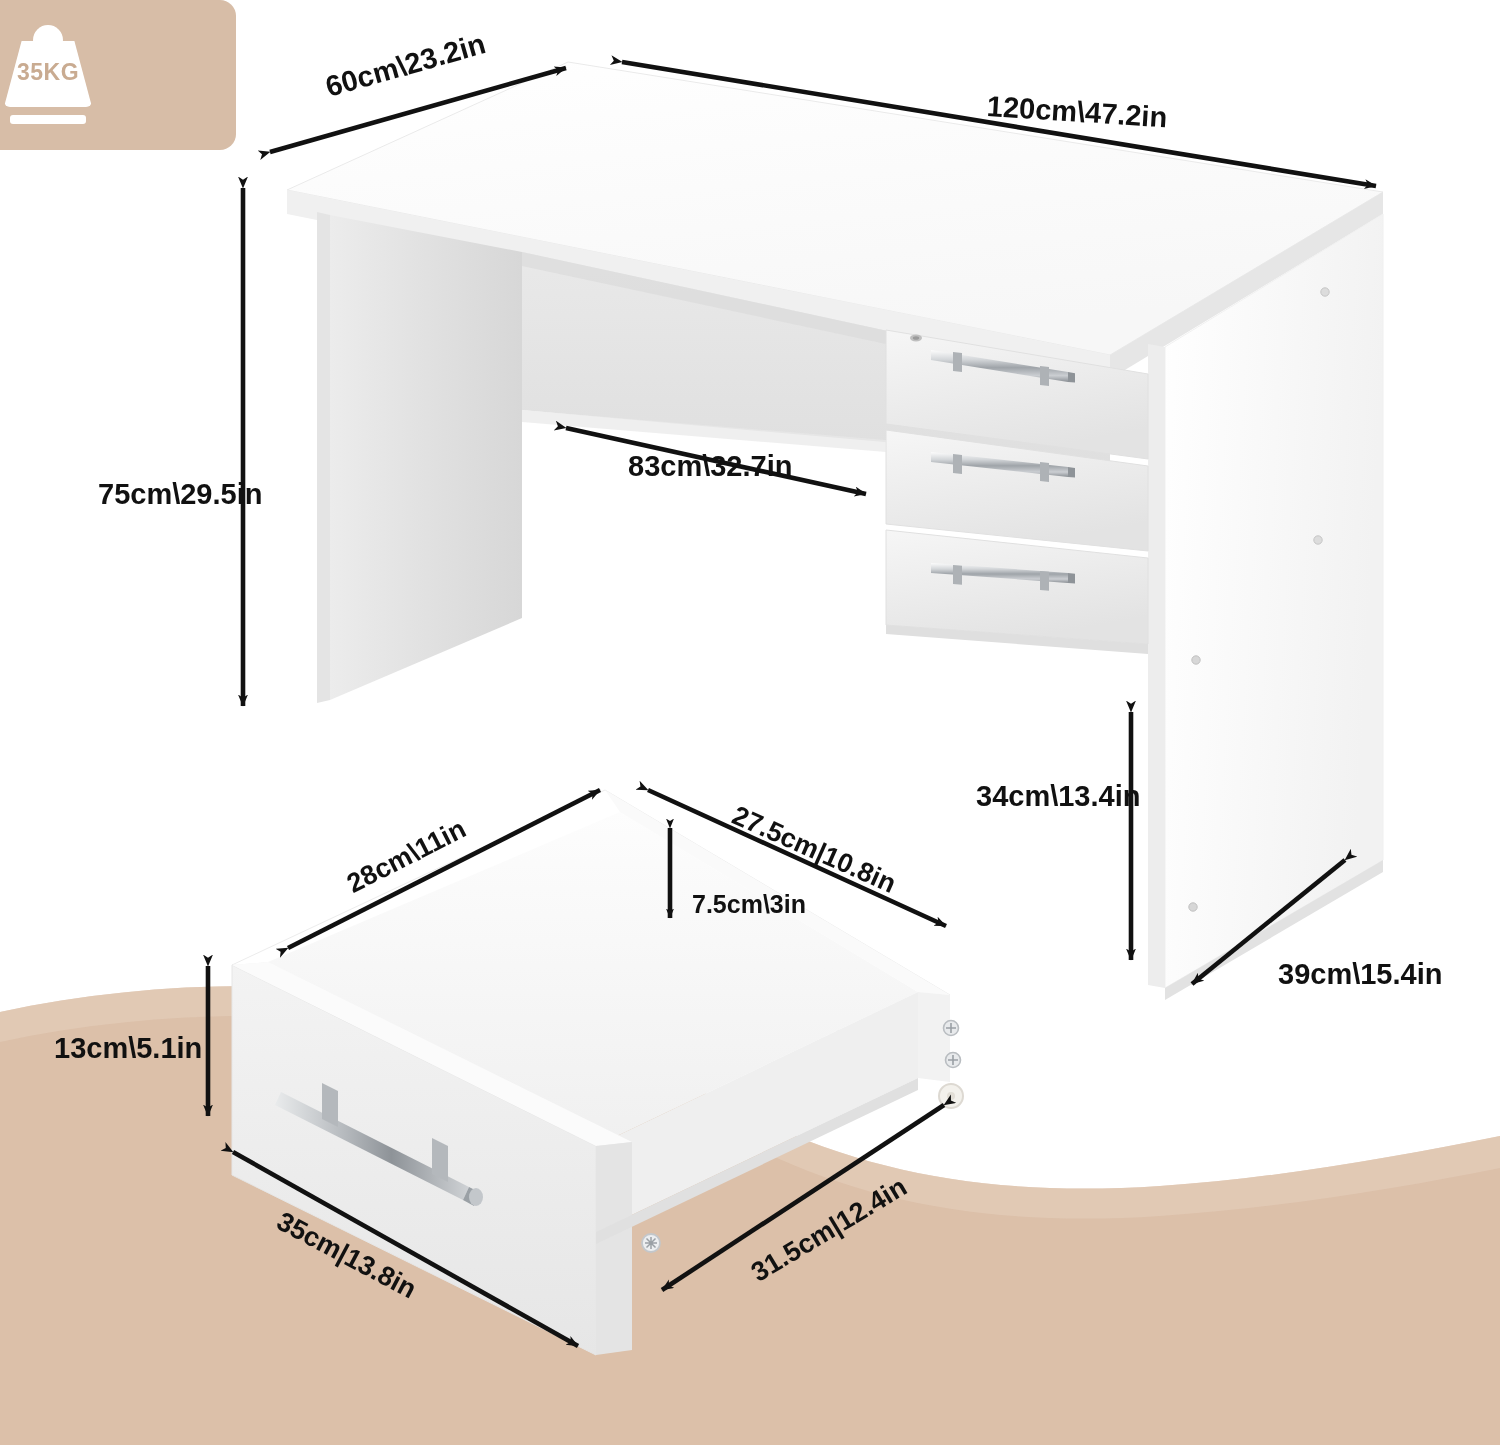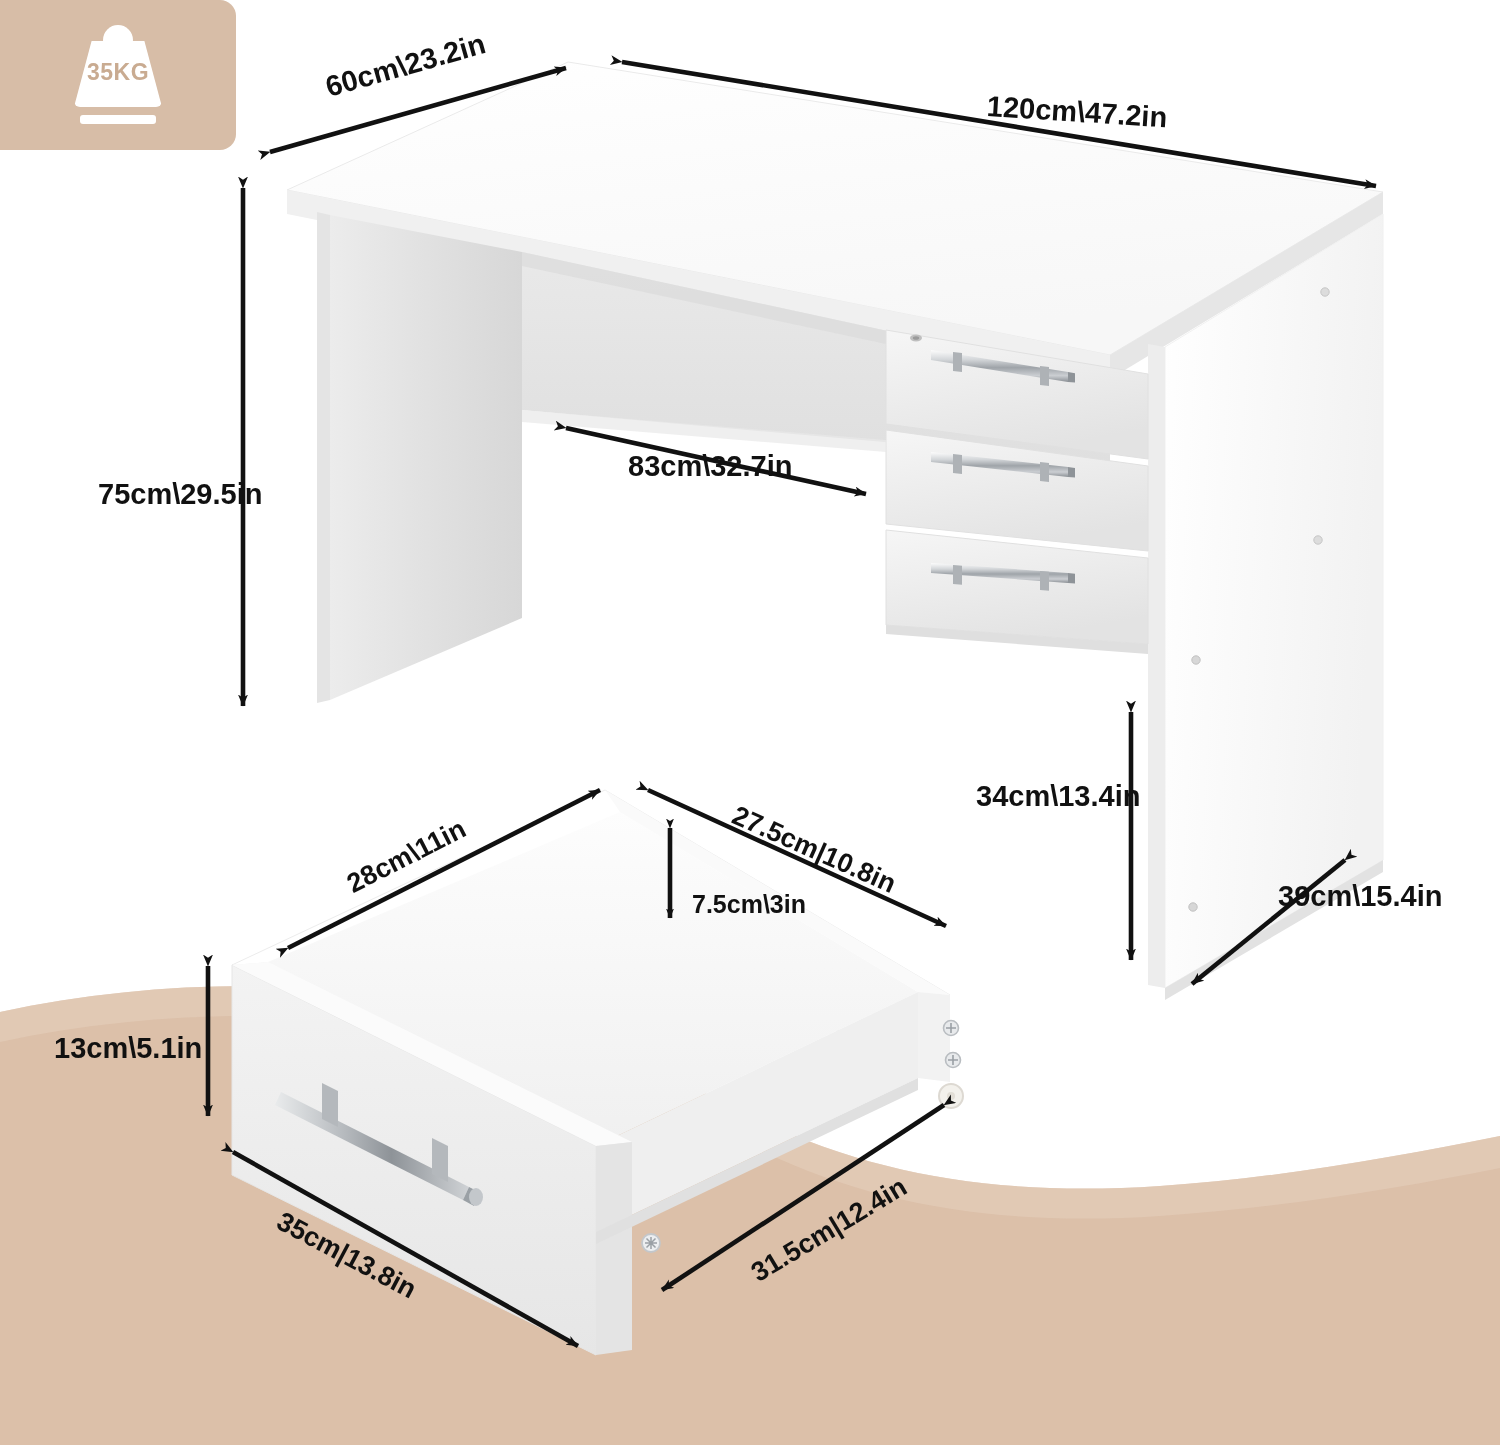--- a/index.html
+++ b/index.html
@@ -8,21 +8,21 @@
     width:1500px;height:1445px;position:relative;overflow:hidden;
     -webkit-font-smoothing:antialiased;
   }
   #stage{position:absolute;left:0;top:0;width:1500px;height:1445px;overflow:hidden;background:#fff;}
   #art{position:absolute;left:0;top:0;width:1500px;height:1445px;}
 
   
   .badge{
     position:absolute;left:0;top:0;width:236px;height:150px;
     border-radius:0 16px 16px 0;
-    display:flex;align-items:center;justify-content:center;
+    display:flex;align-items:center;
   }
   .badge-inner{position:relative;width:96px;height:104px;}
   .wt-knob{
     position:absolute;left:50%;top:2px;transform:translateX(-50%);
     width:30px;height:30px;border-radius:50%;background:#fff;
   }
   .wt-body{
     position:absolute;left:4px;top:18px;width:88px;height:66px;background:#fff;
     clip-path:polygon(20% 0%, 80% 0%, 100% 100%, 0% 100%);
     border-radius:6px;
@@ -258,21 +258,21 @@
   <div class="dim big" style="left:322px;top:72px;transform:rotate(-15.8deg);transform-origin:left top;">60cm\23.2in</div>
 
   <div class="dim big" style="left:988px;top:90px;transform:rotate(3.6deg);transform-origin:left top;">120cm\47.2in</div>
 
   <div class="dim big" style="left:98px;top:478px;">75cm\29.5in</div>
 
   <div class="dim big" style="left:628px;top:450px;">83cm\32.7in</div>
 
   <div class="dim big" style="left:948px;top:780px;margin-left:28px;">34cm\13.4in</div>
 
-  <div class="dim big" style="left:1278px;top:880px;">39cm\15.4in</div>
+  <div class="dim big" style="left:1278px;top:958px;">39cm\15.4in</div>
 
   <div class="dim" style="left:342px;top:872px;transform:rotate(-27deg);transform-origin:left top;">28cm\11in</div>
 
   <div class="dim" style="left:740px;top:800px;transform:rotate(24deg);transform-origin:left top;">27.5cm|10.8in</div>
 
   <div class="dim sm" style="left:692px;top:890px;">7.5cm\3in</div>
 
   <div class="dim big" style="left:54px;top:1032px;text-align:right;">13cm\5.1in</div>
 
   <div class="dim" style="left:286px;top:1206px;transform:rotate(28deg);transform-origin:left top;">35cm|13.8in</div>

